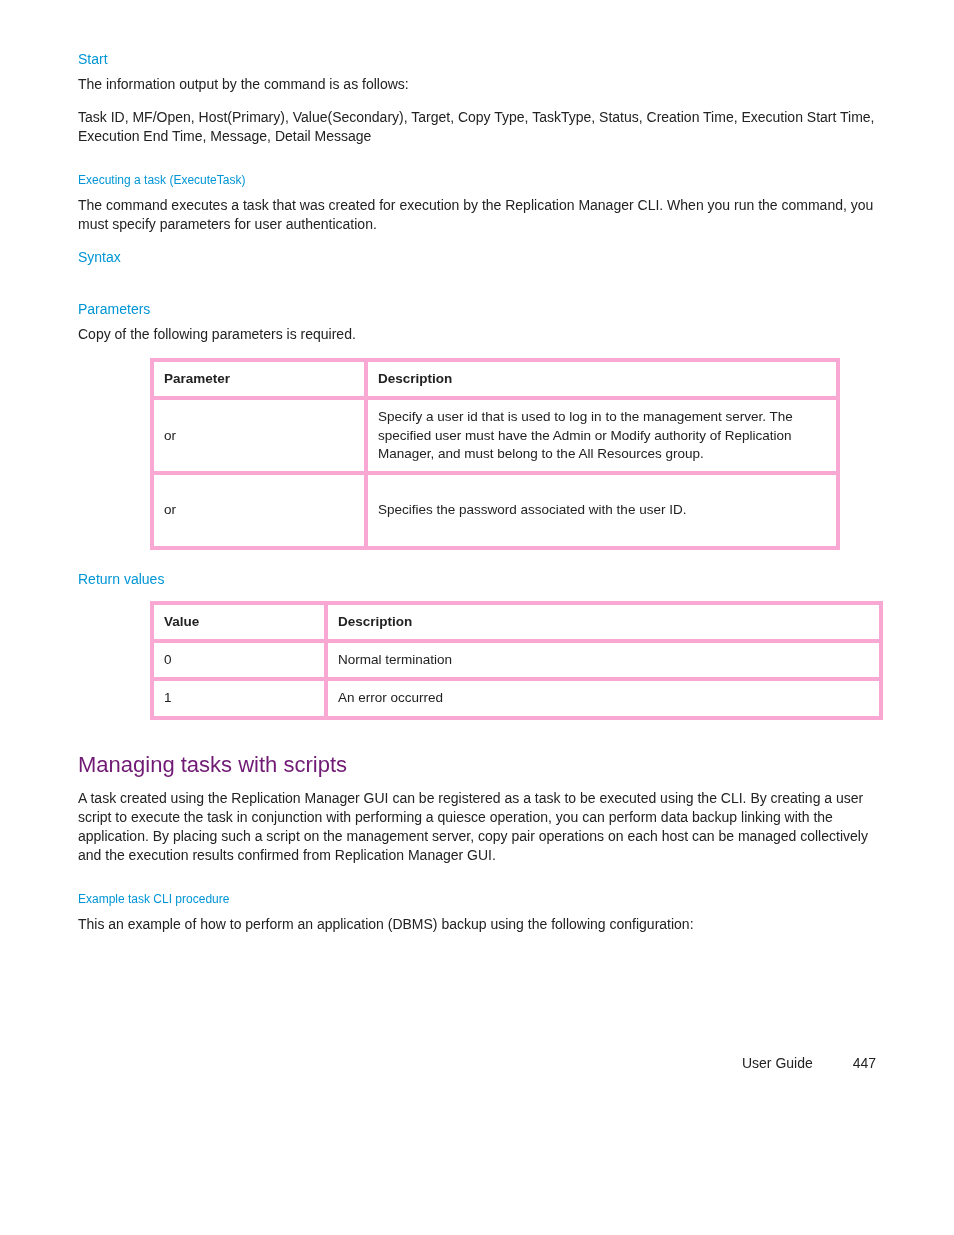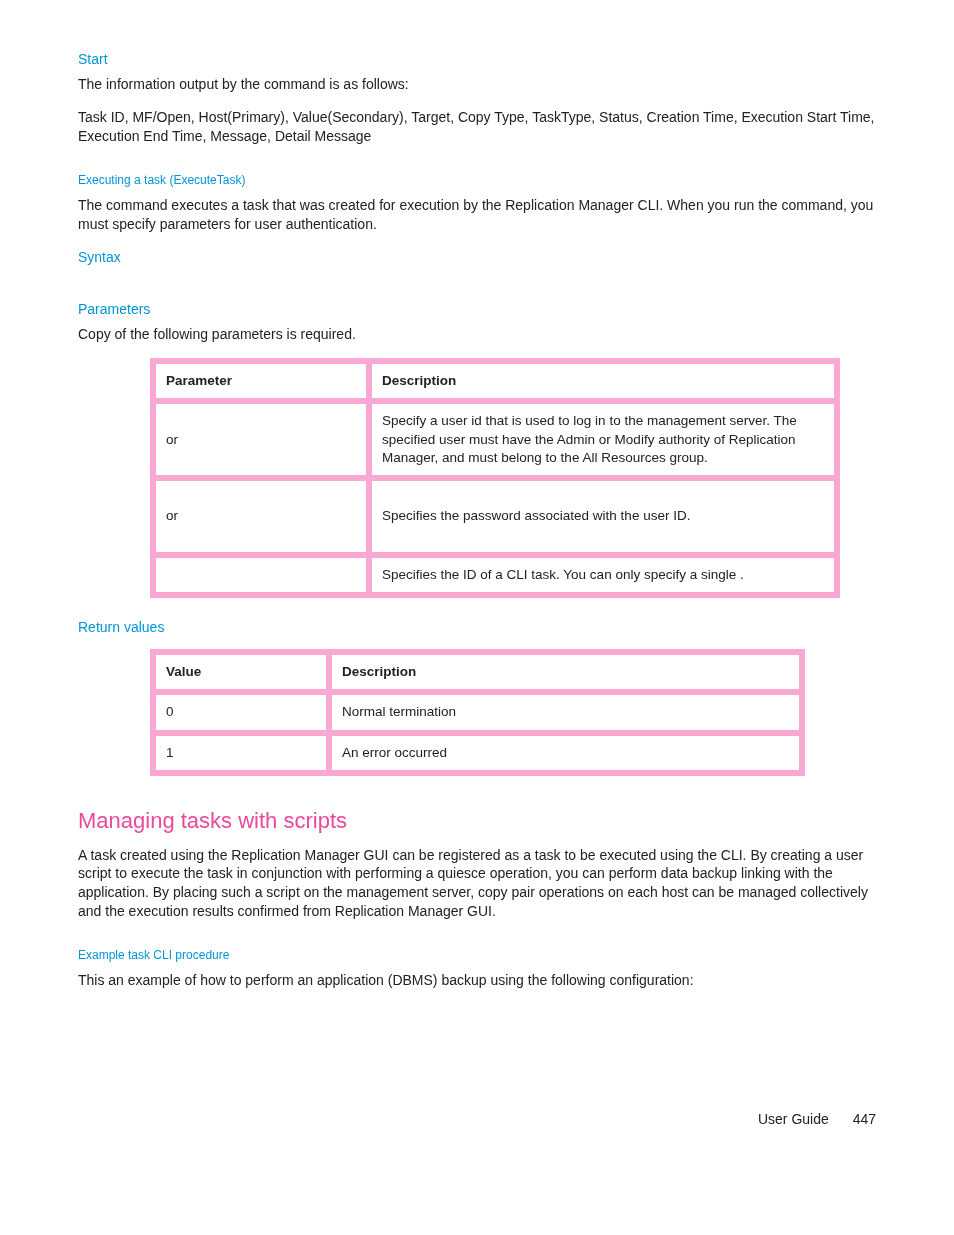--- a/index.html
+++ b/index.html
@@ -23,55 +23,55 @@
   p {
     margin: 6px 0 14px 0;
   }
   .section-h3 {
     color: #0096d6;
     font-size: 12px;
     font-weight: normal;
     margin: 26px 0 8px 0;
   }
   .section-h2 {
-    color: #ec4899;
+    color: #701a75;
     font-size: 22px;
     font-weight: normal;
     margin: 30px 0 10px 0;
   }
   table {
     border-collapse: collapse;
     margin: 12px 0 20px 72px;
   }
   table.params {
     width: 690px;
   }
   table.returns {
-    width: 655px;
+    width: 733px;
   }
   th, td {
-    border: 6px solid #f9a8d4;
+    border: 4px solid #f9a8d4;
     padding: 8px 10px;
     text-align: left;
     vertical-align: middle;
     font-size: 13.5px;
   }
   th {
     font-weight: bold;
     background: #fff;
   }
   table.params th:first-child { width: 190px; }
   table.returns th:first-child { width: 150px; }
   table.params tr.tall td { height: 55px; }
   .footer {
     margin-top: 120px;
     text-align: right;
     font-size: 14px;
   }
-  .footer .pn { margin-left: 20px; }
+  .footer .pn { margin-left: 36px; }
   .gap { height: 28px; }
 </style>
 </head>
 <body>
 
 <div class="blue-label">Start</div>
 <p class="indent">
   <span>The information output by the </span>
   <span> command is as follows:</span>
 </p>
@@ -99,24 +99,20 @@
   </thead>
   <tbody>
     <tr>
       <td>or</td>
       <td>Specify a user id that is used to log in to the management server. The specified user must have the Admin or Modify authority of Replication Manager, and must belong to the All Resources group.</td>
     </tr>
     <tr class="tall">
       <td>or</td>
       <td>Specifies the password associated with the user ID.</td>
     </tr>
-    <tr>
-      <td></td>
-      <td>Specifies the ID of a CLI task. You can only specify a single                    .</td>
-    </tr>
   </tbody>
 </table>
 
 <div class="blue-label">Return values</div>
 
 <table class="returns">
   <thead>
     <tr>
       <th>Value</th>
       <th>Description</th>

